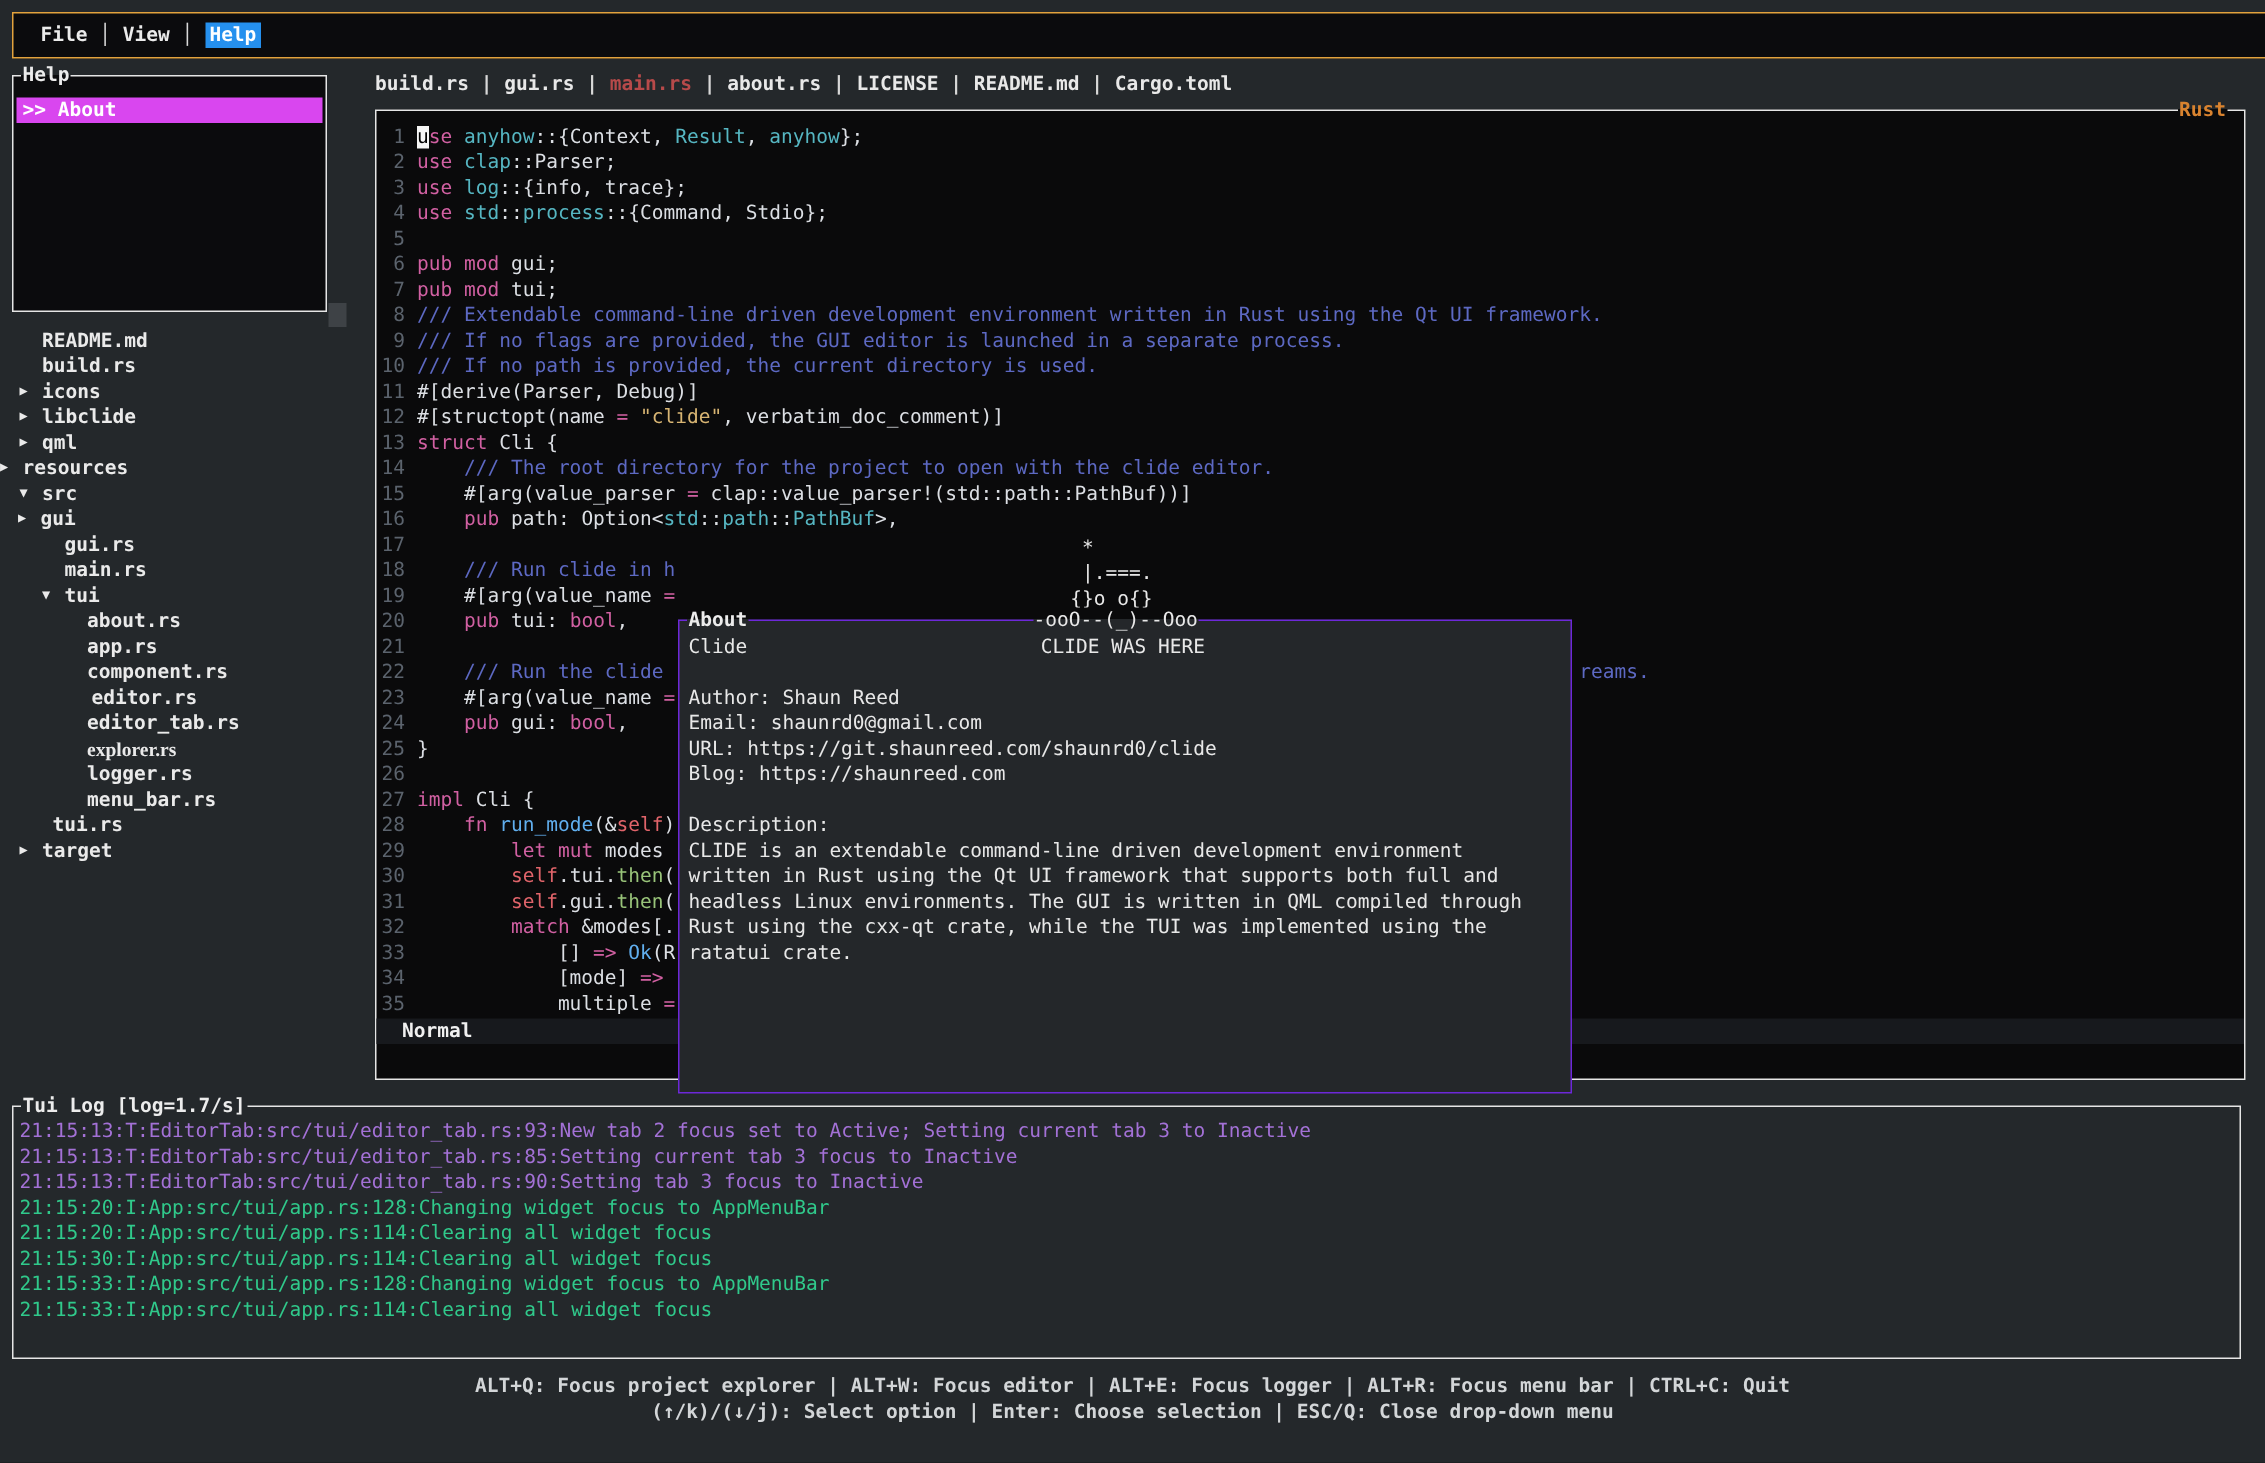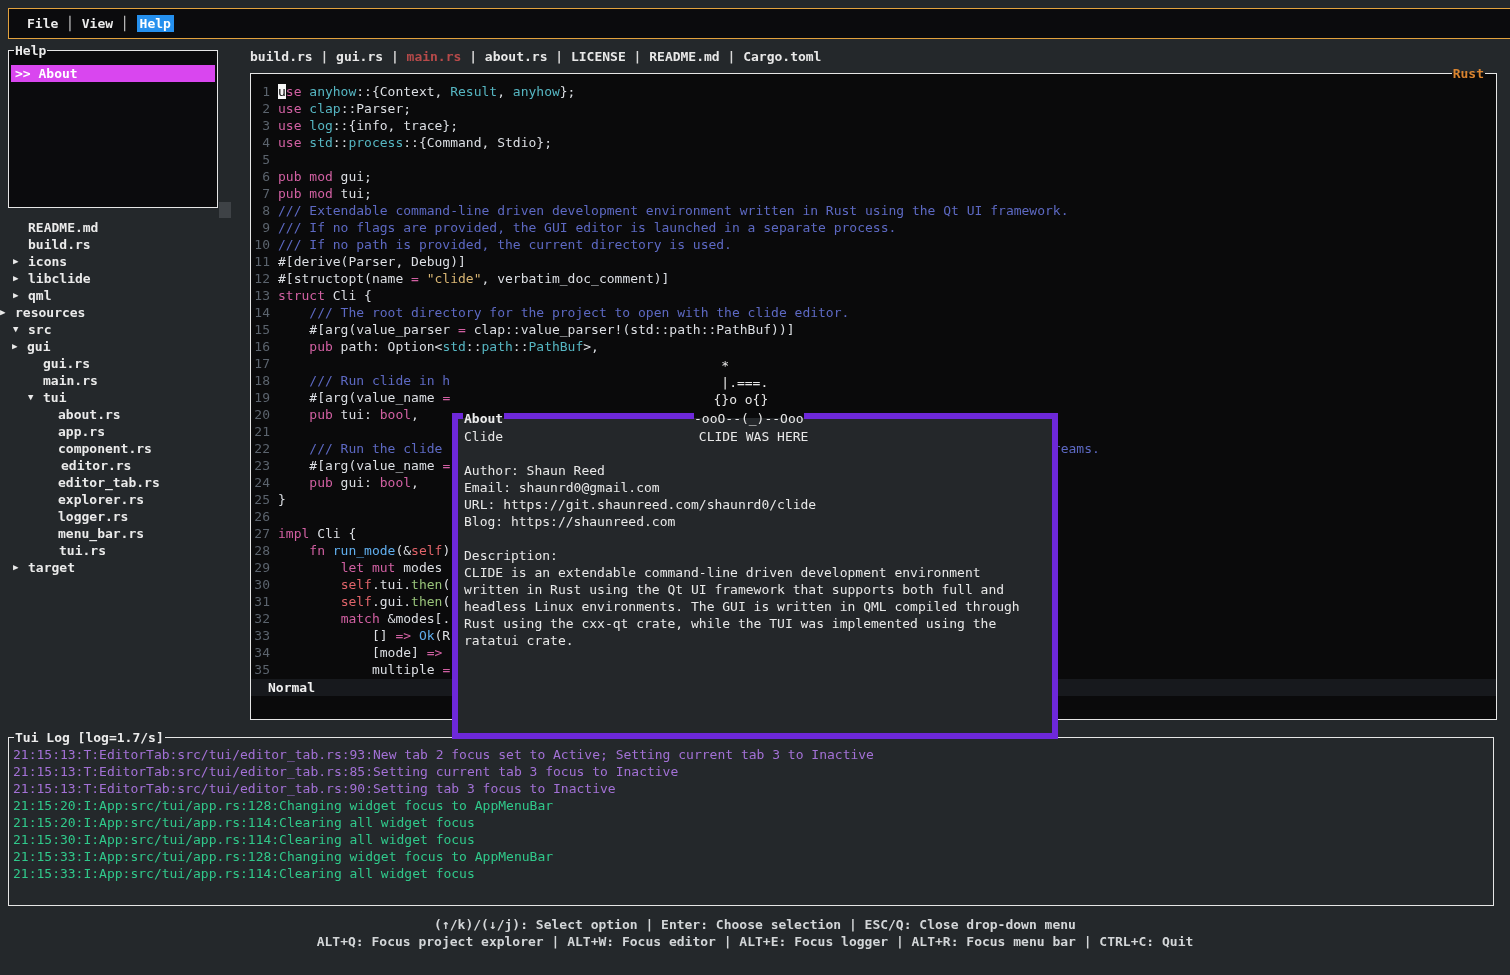--- a/index.html
+++ b/index.html
@@ -48,21 +48,21 @@
   .sg-b{color:#61afef}
   .sg-r{color:#e0646a}
   .sg-f{color:#98c379}
   .sg-cur{background:#f5f5f5;color:#000000}
   .status-row{position:absolute;left:0;right:0;top:605px;height:17px;background:#17191d;
               font-weight:bold;color:#f0f0f0;padding-left:17px;white-space:pre}
 
   
   .art-rect{left:452px;top:355px;width:596px;height:58px;background:#0a0a0b;z-index:5}
   .art{position:absolute;left:238px;top:2px;color:#e8e8e8}
-  .popup{left:452px;top:413px;width:594px;height:314px;border:6px solid #6d28d9;background:#24272a;z-index:6}
+  .popup{left:452px;top:413px;width:594px;height:314px;border:1px solid #6d28d9;background:#24272a;z-index:6}
   .popup-title{position:absolute;top:-9px;left:5px;font-weight:bold;color:#ececec;
                background:linear-gradient(#0a0a0b 8px,#24272a 0);padding:0 1px}
   .popup-border-art{position:absolute;top:-9px;left:236px;white-space:pre;color:#e8e8e8;
                background:linear-gradient(#0a0a0b 8px,#24272a 0)}
   .popup-body{position:absolute;left:6px;top:9px;color:#e8e8e8}
 
   
   .log-box{left:8px;top:737px;width:1484px;height:167px;border:1px solid #e6e6e6;z-index:2}
   .log-lines{position:absolute;left:4px;top:8px}
   .log-line{height:17px;white-space:pre}
@@ -103,24 +103,24 @@
       <div class="tree-row" style="padding-left: 13px;"><span class="tree-arrow">▼</span><span>src</span></div>
       <div class="tree-row" style="padding-left: 12px;"><span class="tree-arrow">▶</span><span>gui</span></div>
       <div class="tree-row" style="padding-left: 28px;"><span class="tree-arrow"></span><span>gui.rs</span></div>
       <div class="tree-row" style="padding-left: 28px;"><span class="tree-arrow"></span><span>main.rs</span></div>
       <div class="tree-row" style="padding-left: 28px;"><span class="tree-arrow">▼</span><span>tui</span></div>
       <div class="tree-row" style="padding-left: 43px;"><span class="tree-arrow"></span><span>about.rs</span></div>
       <div class="tree-row" style="padding-left: 43px;"><span class="tree-arrow"></span><span>app.rs</span></div>
       <div class="tree-row" style="padding-left: 43px;"><span class="tree-arrow"></span><span>component.rs</span></div>
       <div class="tree-row" style="padding-left: 46px;"><span class="tree-arrow"></span><span>editor.rs</span></div>
       <div class="tree-row" style="padding-left: 43px;"><span class="tree-arrow"></span><span>editor_tab.rs</span></div>
-      <div class="tree-row" style="padding-left: 43px;"><span class="tree-arrow"></span><span>explorer.rs</span></div>
+      <div class="tree-row" style="padding-left: 43px; font-family: Liberation Serif, serif;"><span class="tree-arrow"></span><span>explorer.rs</span></div>
       <div class="tree-row" style="padding-left: 43px;"><span class="tree-arrow"></span><span>logger.rs</span></div>
       <div class="tree-row" style="padding-left: 43px;"><span class="tree-arrow"></span><span>menu_bar.rs</span></div>
-      <div class="tree-row" style="padding-left: 44px;"><span class="tree-arrow"></span><span>tui.rs</span></div>
+      <div class="tree-row" style="padding-left: 20px;"><span class="tree-arrow"></span><span>tui.rs</span></div>
       <div class="tree-row" style="padding-left: 13px;"><span class="tree-arrow">▶</span><span>target</span></div>
     </div>
 
   <div class="tab-bar"><span class="tab">build.rs</span><span class="tab-sep"> | </span><span class="tab">gui.rs</span><span class="tab-sep"> | </span><span class="tab active">main.rs</span><span class="tab-sep"> | </span><span class="tab">about.rs</span><span class="tab-sep"> | </span><span class="tab">LICENSE</span><span class="tab-sep"> | </span><span class="tab">README.md</span><span class="tab-sep"> | </span><span class="tab">Cargo.toml</span></div>
 
   <div class="editor-box">
     <span class="box-label rust">Rust</span>
     <div class="code">
         <div class="code-line"><span class="lnum">1</span><span class="sg-cur">u</span><span class="sg-k">se</span><span class="sg-w"> </span><span class="sg-t">anyhow</span><span class="sg-w">::{Context, </span><span class="sg-t">Result</span><span class="sg-w">, </span><span class="sg-t">anyhow</span><span class="sg-w">};</span></div>
         <div class="code-line"><span class="lnum">2</span><span class="sg-k">use</span><span class="sg-w"> </span><span class="sg-t">clap</span><span class="sg-w">::Parser;</span></div>
@@ -193,17 +193,17 @@
         <div class="log-line trace">21:15:13:T:EditorTab:src/tui/editor_tab.rs:90:Setting tab 3 focus to Inactive</div>
         <div class="log-line info">21:15:20:I:App:src/tui/app.rs:128:Changing widget focus to AppMenuBar</div>
         <div class="log-line info">21:15:20:I:App:src/tui/app.rs:114:Clearing all widget focus</div>
         <div class="log-line info">21:15:30:I:App:src/tui/app.rs:114:Clearing all widget focus</div>
         <div class="log-line info">21:15:33:I:App:src/tui/app.rs:128:Changing widget focus to AppMenuBar</div>
         <div class="log-line info">21:15:33:I:App:src/tui/app.rs:114:Clearing all widget focus</div>
       </div>
   </div>
 
   <div class="help-bar">
+    <div>ALT+Q: Focus project explorer | ALT+W: Focus editor | ALT+E: Focus logger | ALT+R: Focus menu bar | CTRL+C: Quit</div>
     <div>(↑/k)/(↓/j): Select option | Enter: Choose selection | ESC/Q: Close drop-down menu</div>
-    <div>ALT+Q: Focus project explorer | ALT+W: Focus editor | ALT+E: Focus logger | ALT+R: Focus menu bar | CTRL+C: Quit</div>
   </div>
 
 </div>
 
 </body></html>

